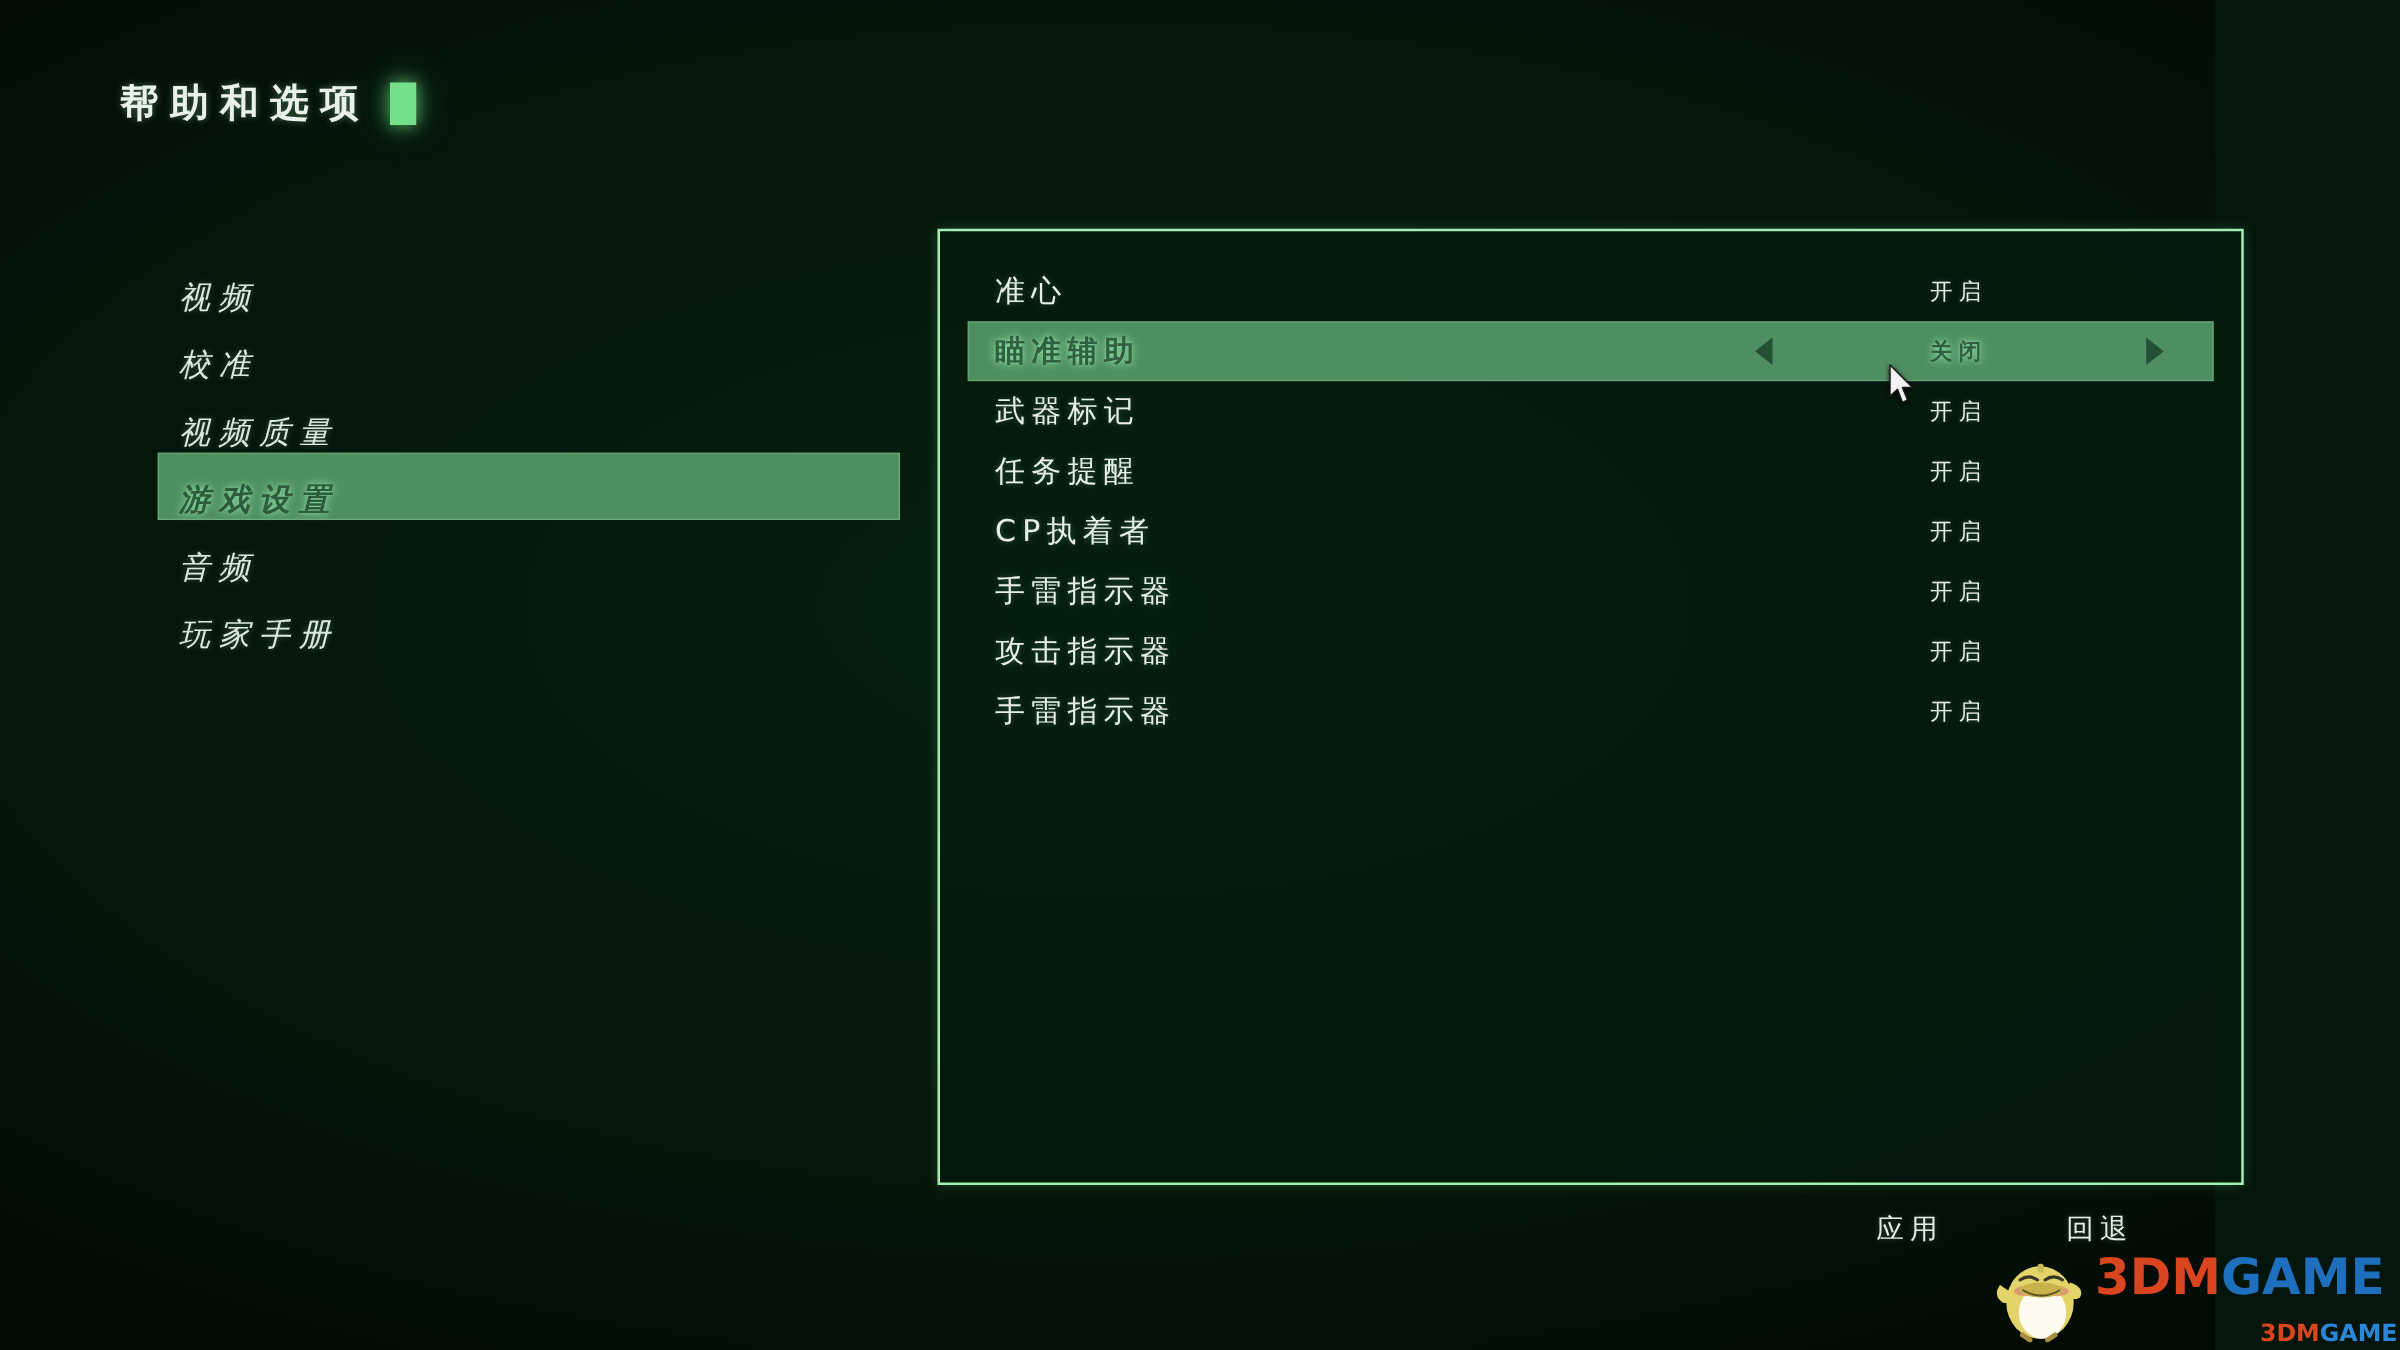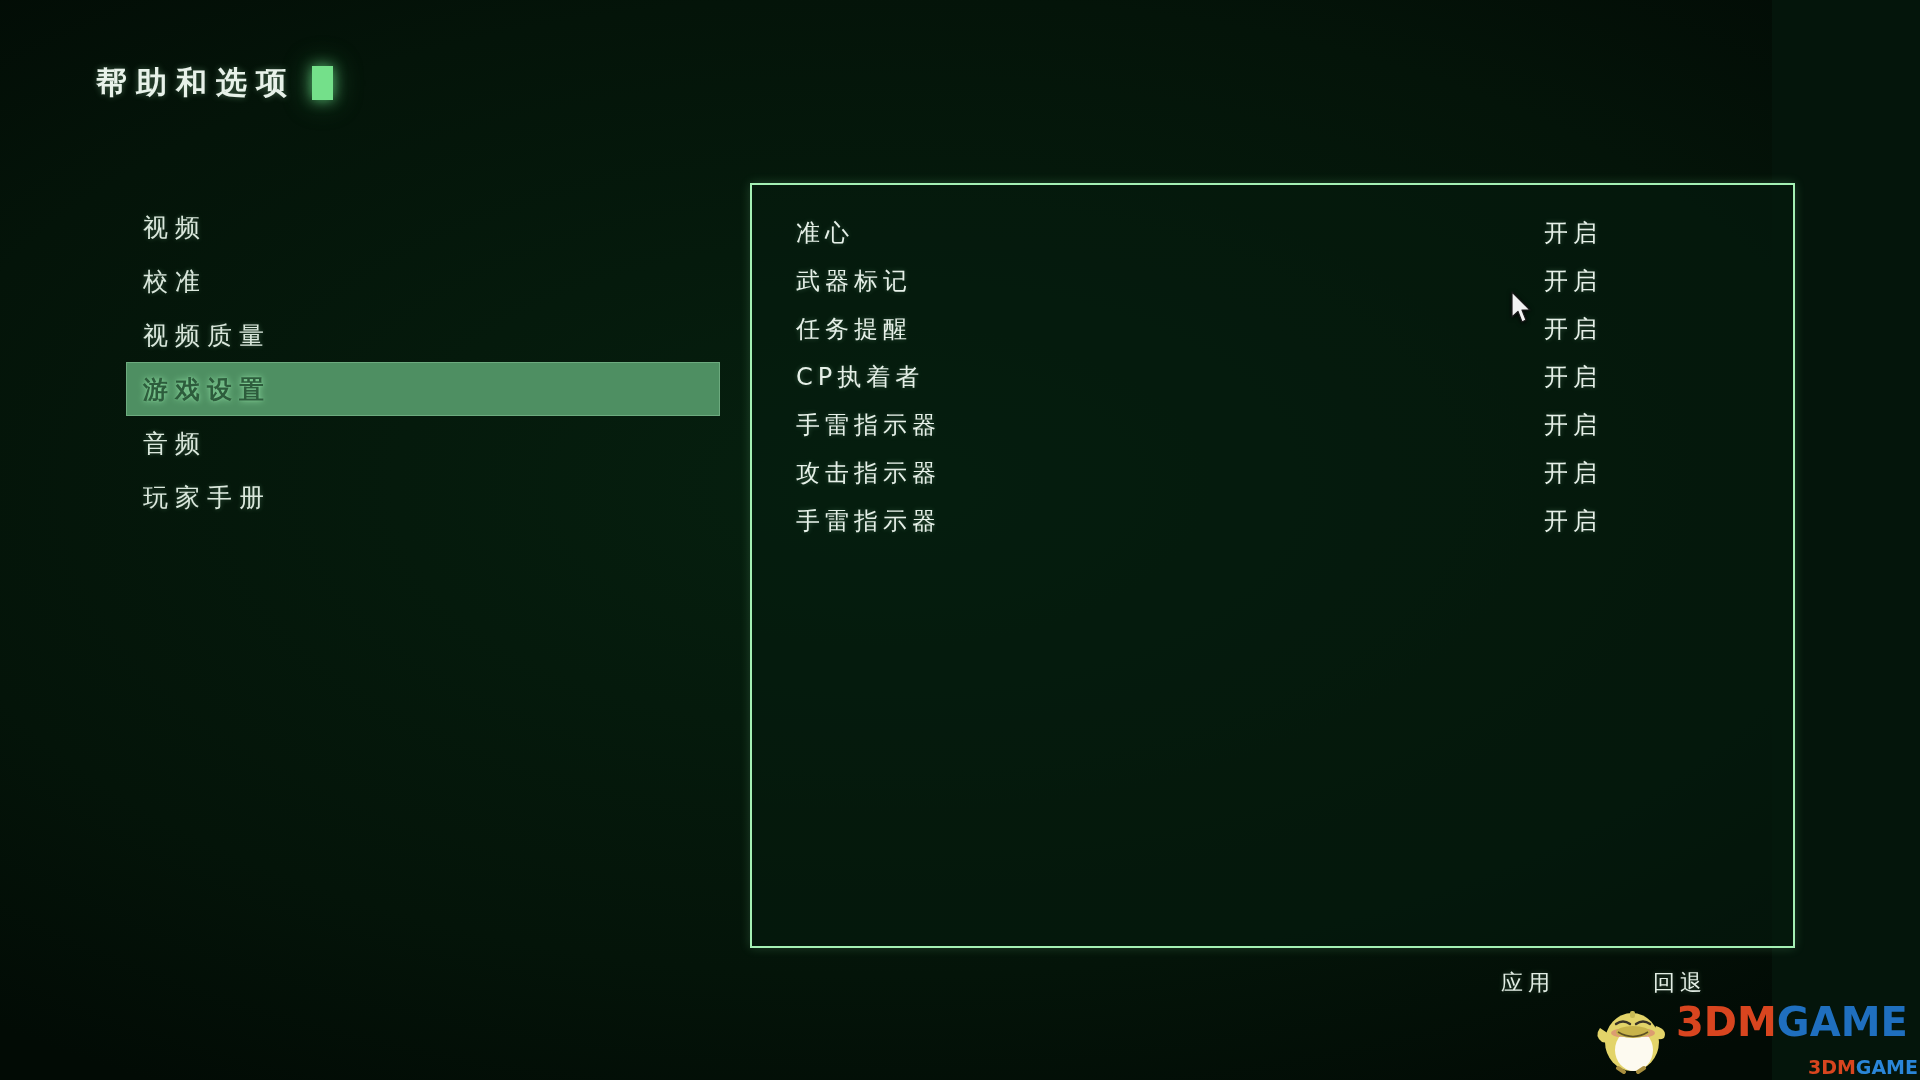--- a/index.html
+++ b/index.html
@@ -35,22 +35,23 @@
     box-shadow: 0 0 14px rgba(110,230,140,0.75), 0 0 30px rgba(110,230,140,0.35);
   }
   
   #sidebar {
     position: absolute;
     left: 126px; top: 200px;
     width: 594px;
   }
   .side-item {
     height: 54px;
-    display: flex; align-items: center;
+    display: flex; align-items: flex-end;
     padding-left: 17px;
+    font-style: italic;
   }
   .side-item .label {
     font-size: 25px;
     letter-spacing: 7px;
     color: #dbe8dd;
     text-shadow: 0 0 5px rgba(180,240,195,0.30);
   }
   .side-item.active {
     background: #4e8f62;
     box-shadow: inset 0 0 0 1px rgba(190,245,205,0.28);
@@ -80,21 +81,21 @@
     font-size: 24px;
     letter-spacing: 5px;
     color: #e6f0e8;
     text-shadow: 0 0 5px rgba(180,240,195,0.28);
     padding-left: 22px;
     flex: 0 0 auto;
   }
   .opt-row .opt-value {
     position: absolute;
     left: 770px;
-    font-size: 24px;
+    font-size: 18px;
     letter-spacing: 5px;
     color: #e6f0e8;
     text-shadow: 0 0 5px rgba(180,240,195,0.28);
   }
   .opt-row .arrow {
     position: absolute;
     width: 0; height: 0;
     border-top: 11px solid transparent;
     border-bottom: 11px solid transparent;
     display: none;
@@ -187,20 +188,26 @@
   </div>
 
   <div id="panel">
     <div id="rows">
 
       <div class="opt-row">
         <span class="opt-label">准心</span>
         <span class="opt-value">开启</span>
       </div>
 
+      <div class="opt-row selected">
+        <span class="opt-label">瞄准辅助</span>
+        <span class="arrow arrow-left"></span>
+        <span class="opt-value">关闭</span>
+        <span class="arrow arrow-right"></span>
+      </div>
 
       <div class="opt-row">
         <span class="opt-label">武器标记</span>
         <span class="opt-value">开启</span>
       </div>
 
       <div class="opt-row">
         <span class="opt-label">任务提醒</span>
         <span class="opt-value">开启</span>
       </div>

